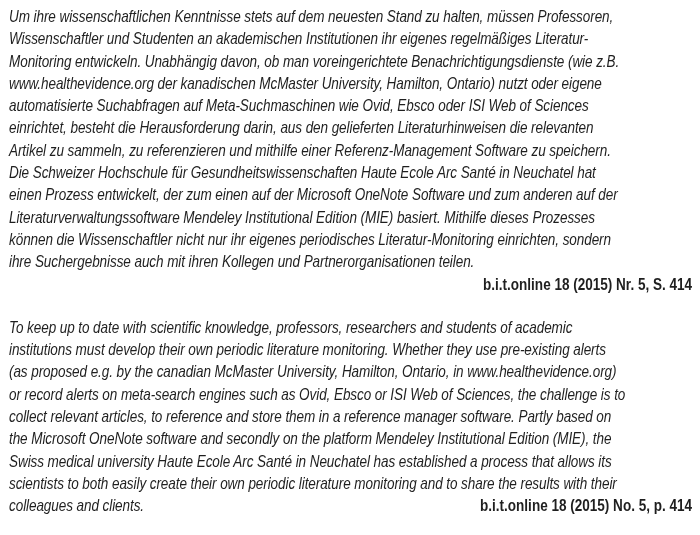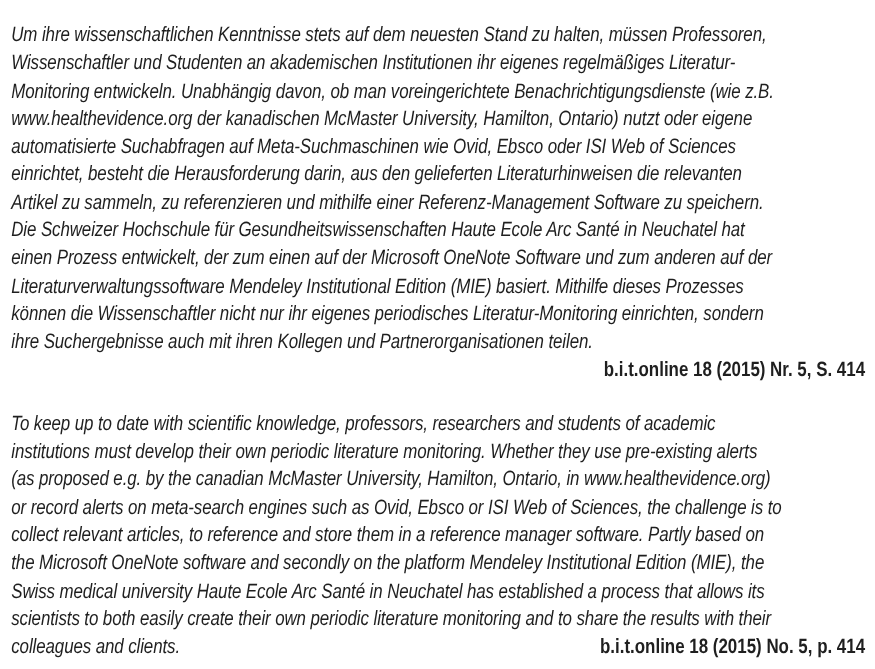--- a/index.html
+++ b/index.html
@@ -8,21 +8,20 @@
     background: #ffffff;
   }
   body {
     width: 700px;
     height: 535px;
     overflow: hidden;
     font-family: "Liberation Sans", sans-serif;
   }
   .content {
     padding: 5px 0 0 9px;
-    margin-top: 12px;
   }
   
   .condense {
     width: 833px;
     transform: scaleX(0.82);
     transform-origin: 0 0;
     color: #1f1f1f;
   }
   .abstract .line {
     font-style: italic;

